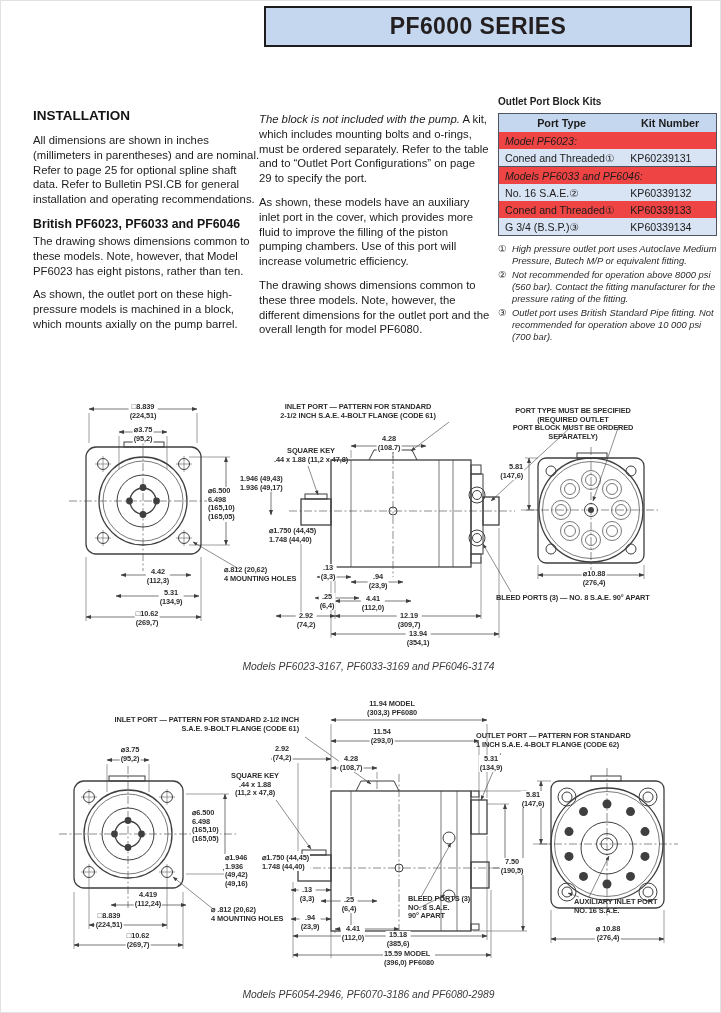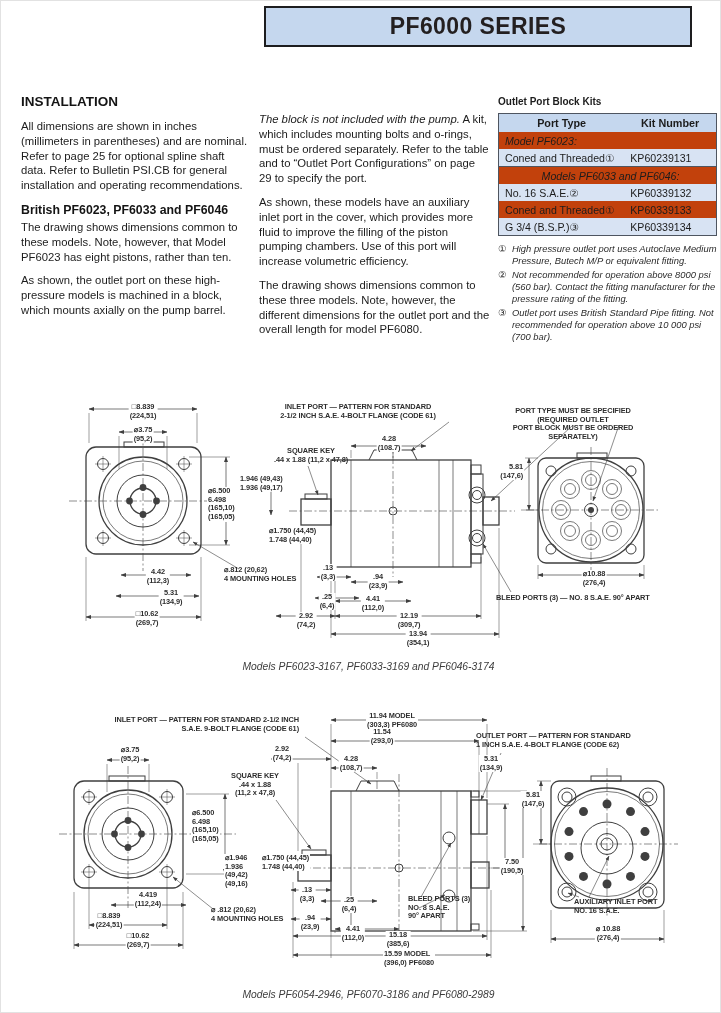--- a/index.html
+++ b/index.html
@@ -6,37 +6,37 @@
   .page{position:relative;width:721px;height:1013px;background:#fff;overflow:hidden;
         font-family:"Liberation Sans",sans-serif;color:#1c1c1c;border:1px solid #e2e2e2;box-sizing:border-box;}
 
   
   .header{position:absolute;left:263px;top:5px;width:428px;height:41px;background:#c5d7ee;
           border:2.5px solid #1d1d1f;box-sizing:border-box;display:flex;align-items:center;justify-content:center;}
   .header h1{margin:0;font-size:23px;font-weight:bold;color:#231f20;letter-spacing:.4px;}
 
   
   .col{position:absolute;top:93px;}
-  .col-left{left:20px;width:230px;}
+  .col-left{left:32px;width:230px;margin-top:14px;}
   .col-mid{left:258px;width:231px;}
   .col-right{left:497px;width:219px;top:95px;}
   h2.section{font-size:13.5px;margin:0 0 10px;color:#141414;}
   h3.sub{font-size:12.3px;margin:10px 0 3px;color:#141414;}
   .col p{font-size:11.3px;line-height:1.31;margin:0 0 9px;}
   .col-mid p.first{margin-top:18px;}
   .col-right h3{font-size:10px;margin:0 0 6px;}
 
   
   table.kits{width:100%;border-collapse:collapse;border:1.5px solid #4e5560;font-size:10.6px;table-layout:fixed;}
   table.kits th{background:#c5d7ee;font-weight:bold;padding:3px 2px;text-align:center;font-size:10.8px;}
   table.kits th.c1{width:58%;} table.kits th.c2{width:42%;}
   table.kits td{padding:2.5px 0 2.5px 6px;}
-  tr.row-light{background:#c2410c;} tr.row-pale{background:#d8e3f3;}
+  tr.row-light{background:#ef4444;} tr.row-pale{background:#d8e3f3;}
   tr.row-group td{font-style:italic;}
-  tr.row-sep{border-top:1.2px solid #4e5560;text-align:center;}
+  tr.row-sep{border-top:1.2px solid #4e5560;}
 
   .footnotes{margin-top:7px;}
   .footnote{display:flex;font-size:9.4px;font-style:italic;line-height:1.27;margin-bottom:2px;color:#2b2b2b;}
   .fn-marker{width:14px;flex:none;font-style:normal;font-size:9.5px;}
 
   
   .drawing{position:absolute;left:20px;width:695px;}
   #drawing1{top:388px;height:290px;}
   #drawing2{top:695px;height:308px;}
   .drawing svg{position:absolute;left:0;top:0;}
@@ -463,21 +463,21 @@
           <line class="ext" x1="530" y1="214" x2="530" y2="247"></line>
             <line class="ext" x1="643" y1="214" x2="643" y2="247"></line>
           <line class="ldr" x1="568" y1="201" x2="588" y2="160"></line>
           <line class="ldr" x1="558" y1="201" x2="547" y2="197"></line>
         </g>
       </g>
     </svg>
     <div>
         <div class="dlabel lr" style="left: 278px; top: 20px;">INLET PORT — PATTERN FOR STANDARD 2-1/2 INCH
 S.A.E. 9-BOLT FLANGE (CODE 61)</div>
-        <div class="dlabel lc lbg" style="left: 371px; top: 16px;">11.94  MODEL
+        <div class="dlabel lc lbg" style="left: 371px; top: 4px;">11.94  MODEL
 (303,3) PF6080</div>
         <div class="dlabel lc lbg" style="left: 361px; top: 32px;">11.54
 (293,0)</div>
         <div class="dlabel lc lbg" style="left: 261px; top: 49px;">2.92
 (74,2)</div>
         <div class="dlabel lc lbg" style="left: 330px; top: 59px;">4.28
 (108,7)</div>
         <div class="dlabel lc lbg" style="left: 109px; top: 50px;">⌀3.75
 (95,2)</div>
         <div class="dlabel lc" style="left: 234px; top: 76px;">SQUARE KEY

